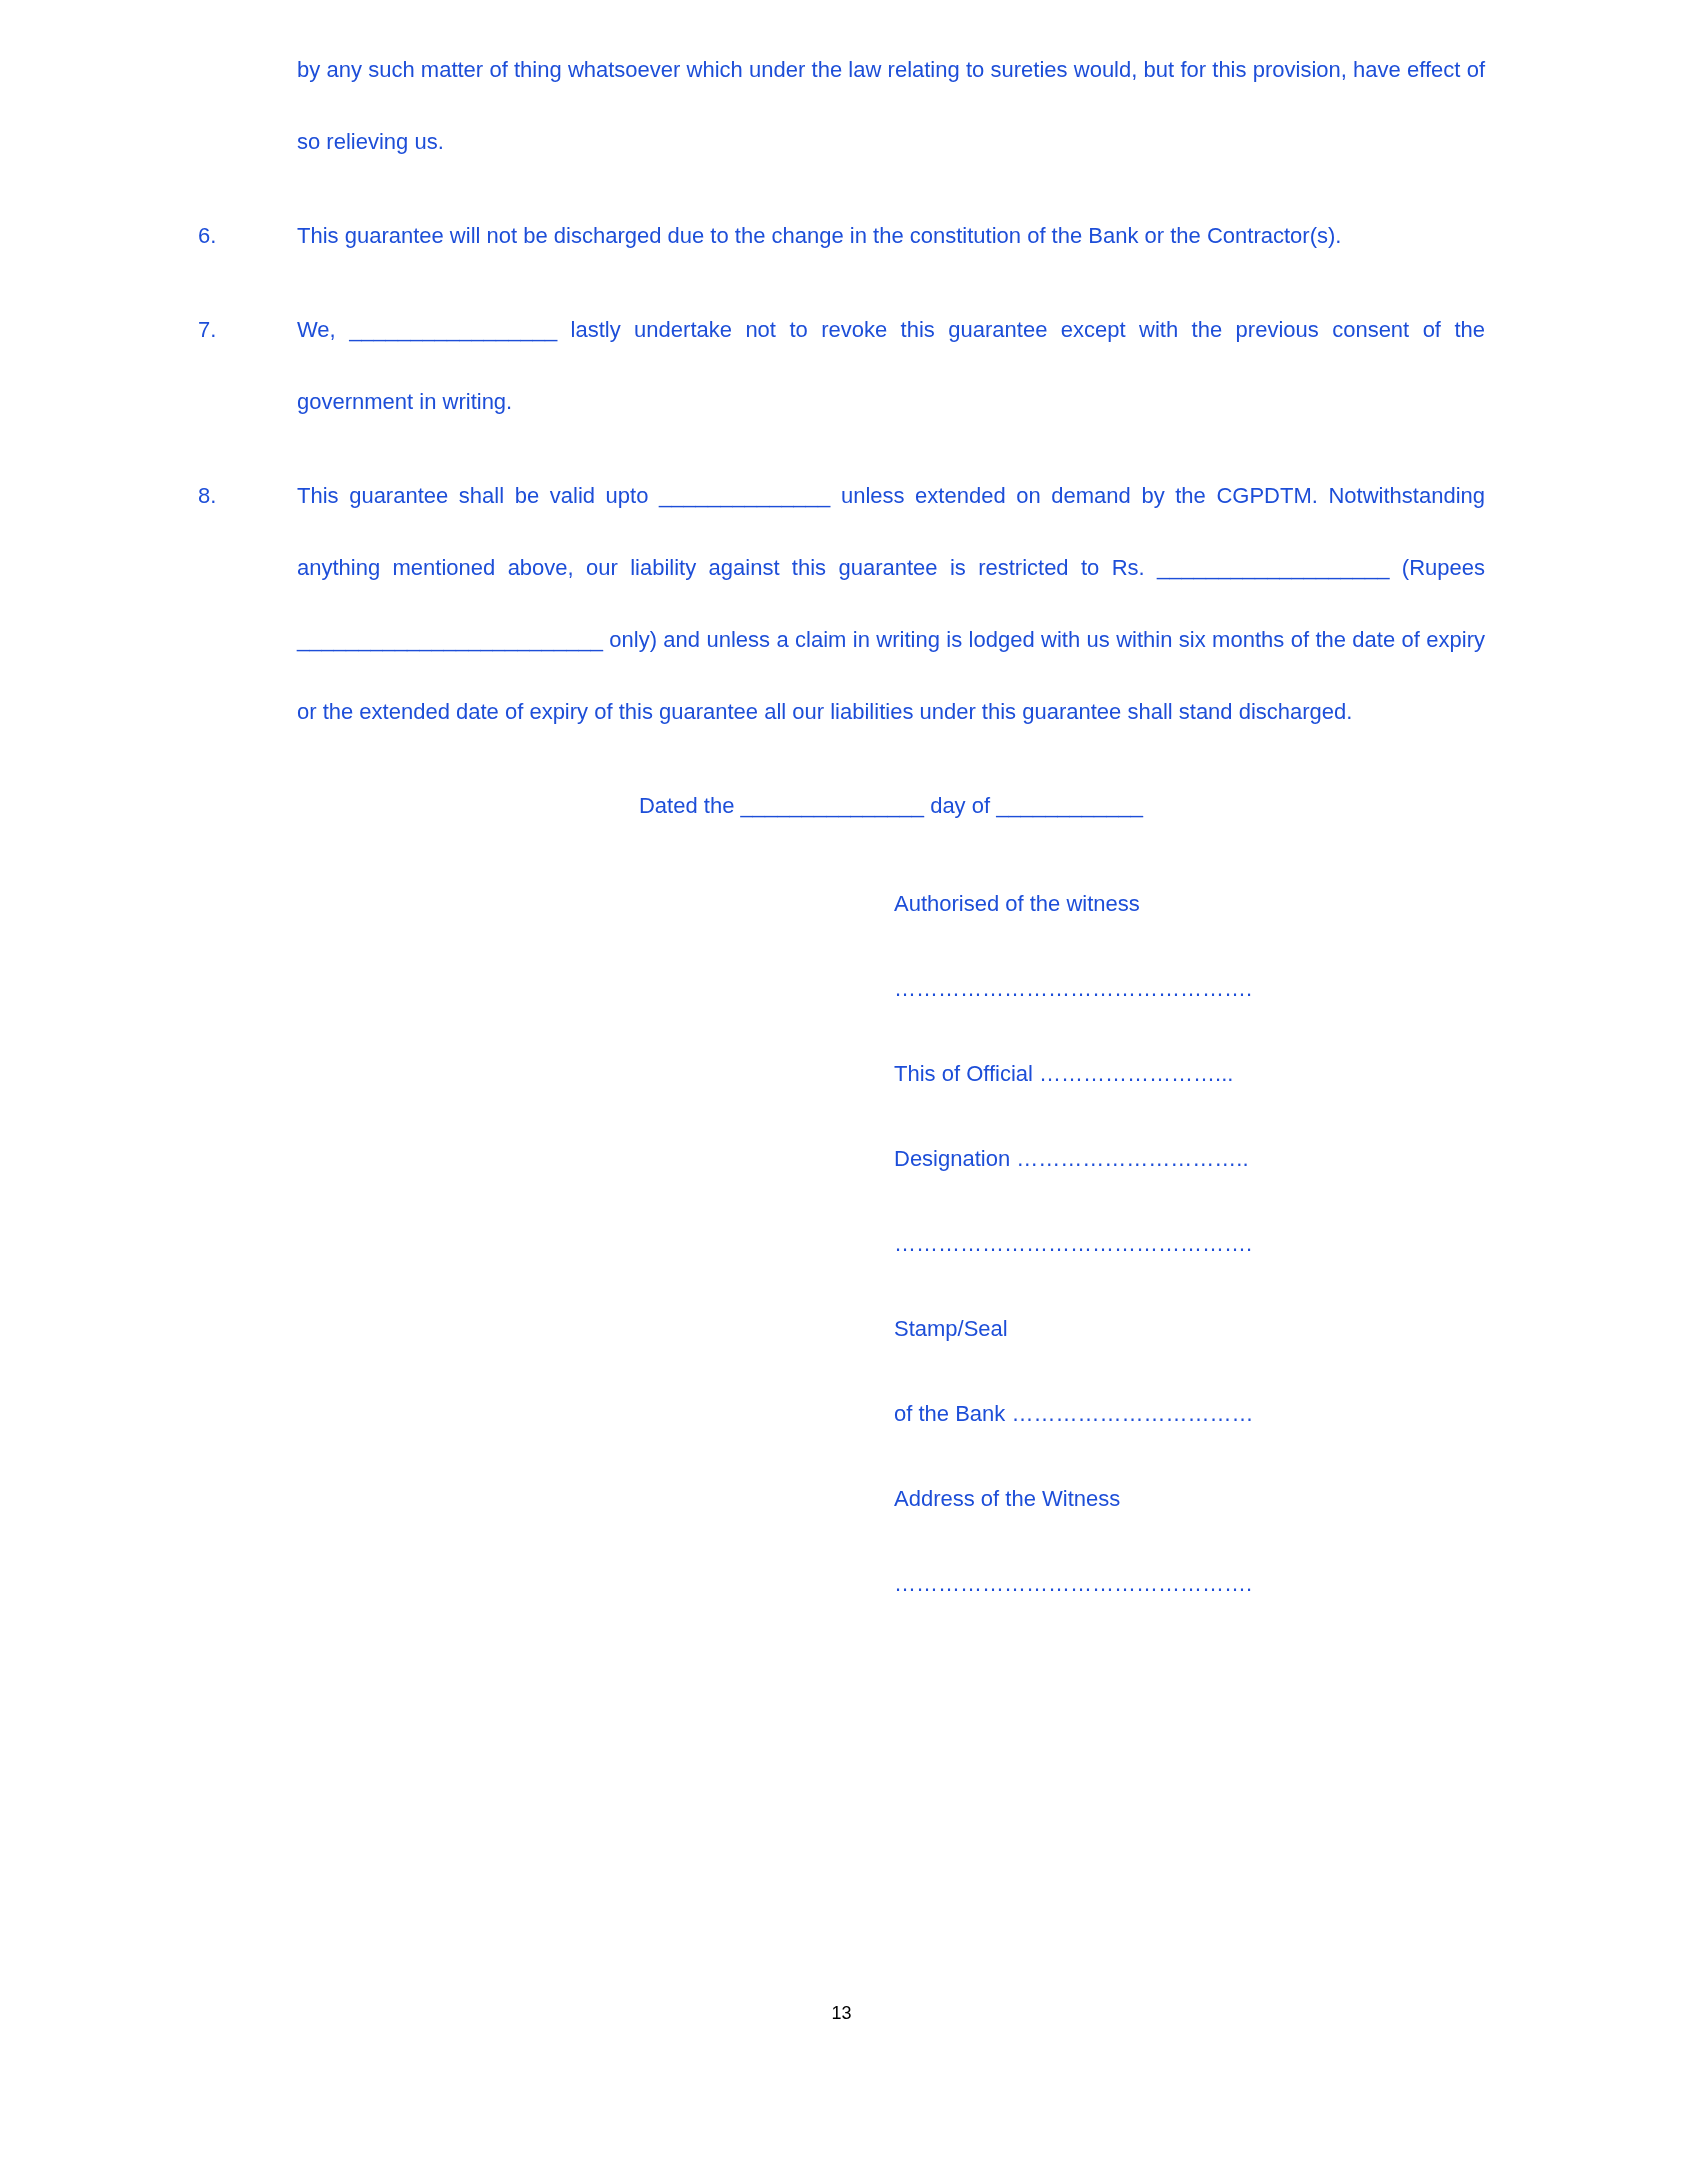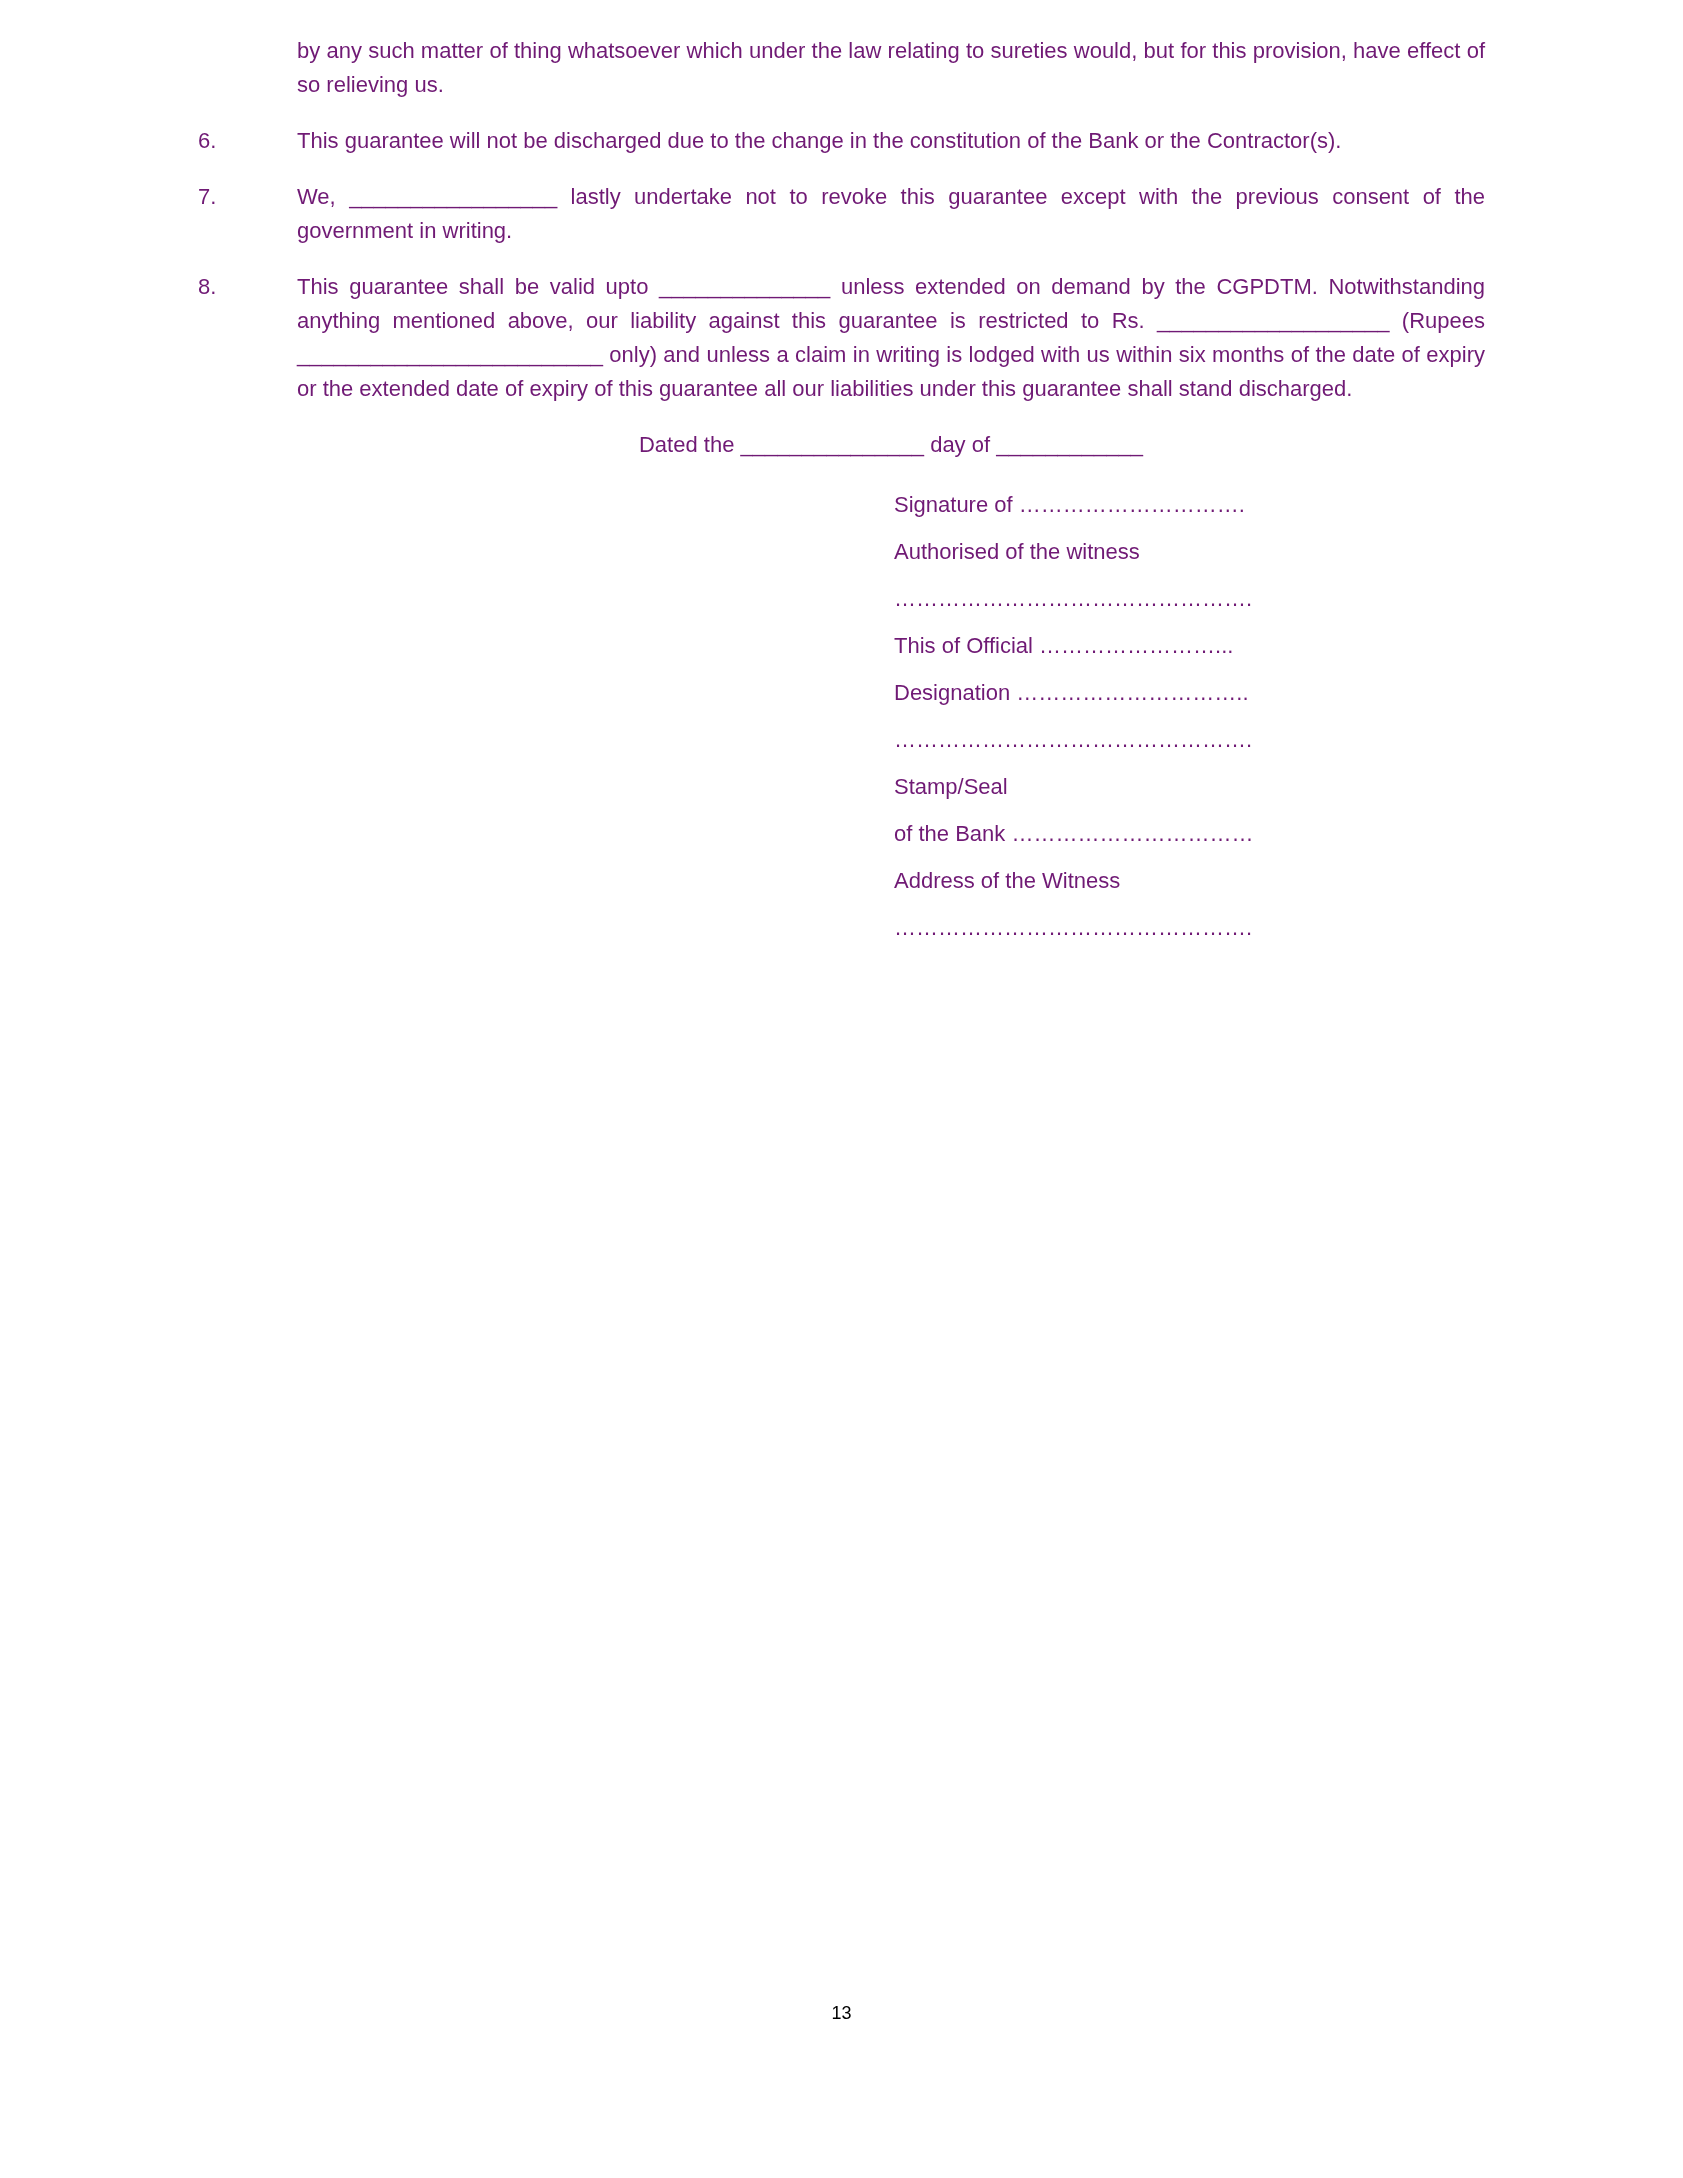--- a/index.html
+++ b/index.html
@@ -17,22 +17,22 @@
     overflow: hidden;
   }
   .content {
     position: absolute;
     left: 198px;
     top: 34px;
     width: 1287px;
   }
   .para, .itext, .num, .dated, .sigline {
     font-size: 22px;
-    line-height: 34px;
-    color: #701a75;
+    line-height: 72px;
+    color: #1d4ed8;
   }
   .para {
     margin: 0 0 22px 0;
     text-align: justify;
   }
   .intro {
     margin-left: 99px;
   }
   .item {
     display: flex;
@@ -88,21 +88,20 @@
     </div>
 
     <div class="item">
       <span class="num">8.</span>
       <p class="itext">This guarantee shall be valid upto ______________ unless extended on demand by the CGPDTM. Notwithstanding anything mentioned above, our liability against this guarantee is restricted to Rs. ___________________ (Rupees _________________________ only) and unless a claim in writing is lodged with us within six months of the date of expiry or the extended date of expiry of this guarantee all our liabilities under this guarantee shall stand discharged.</p>
     </div>
 
     <p class="dated">Dated the _______________ day of ____________</p>
 
     <div class="sigblock">
-      <div class="sigline">Signature of ………………………….</div>
       <div class="sigline">Authorised of the witness</div>
       <div class="sigline">………………………………………….</div>
       <div class="sigline">This of Official ……………………...</div>
       <div class="sigline">Designation …………………………..</div>
       <div class="sigline">………………………………………….</div>
       <div class="sigline">Stamp/Seal</div>
       <div class="sigline">of the Bank ……………………………</div>
       <div class="sigline">Address of the Witness</div>
       <div class="sigline">………………………………………….</div>
     </div>

